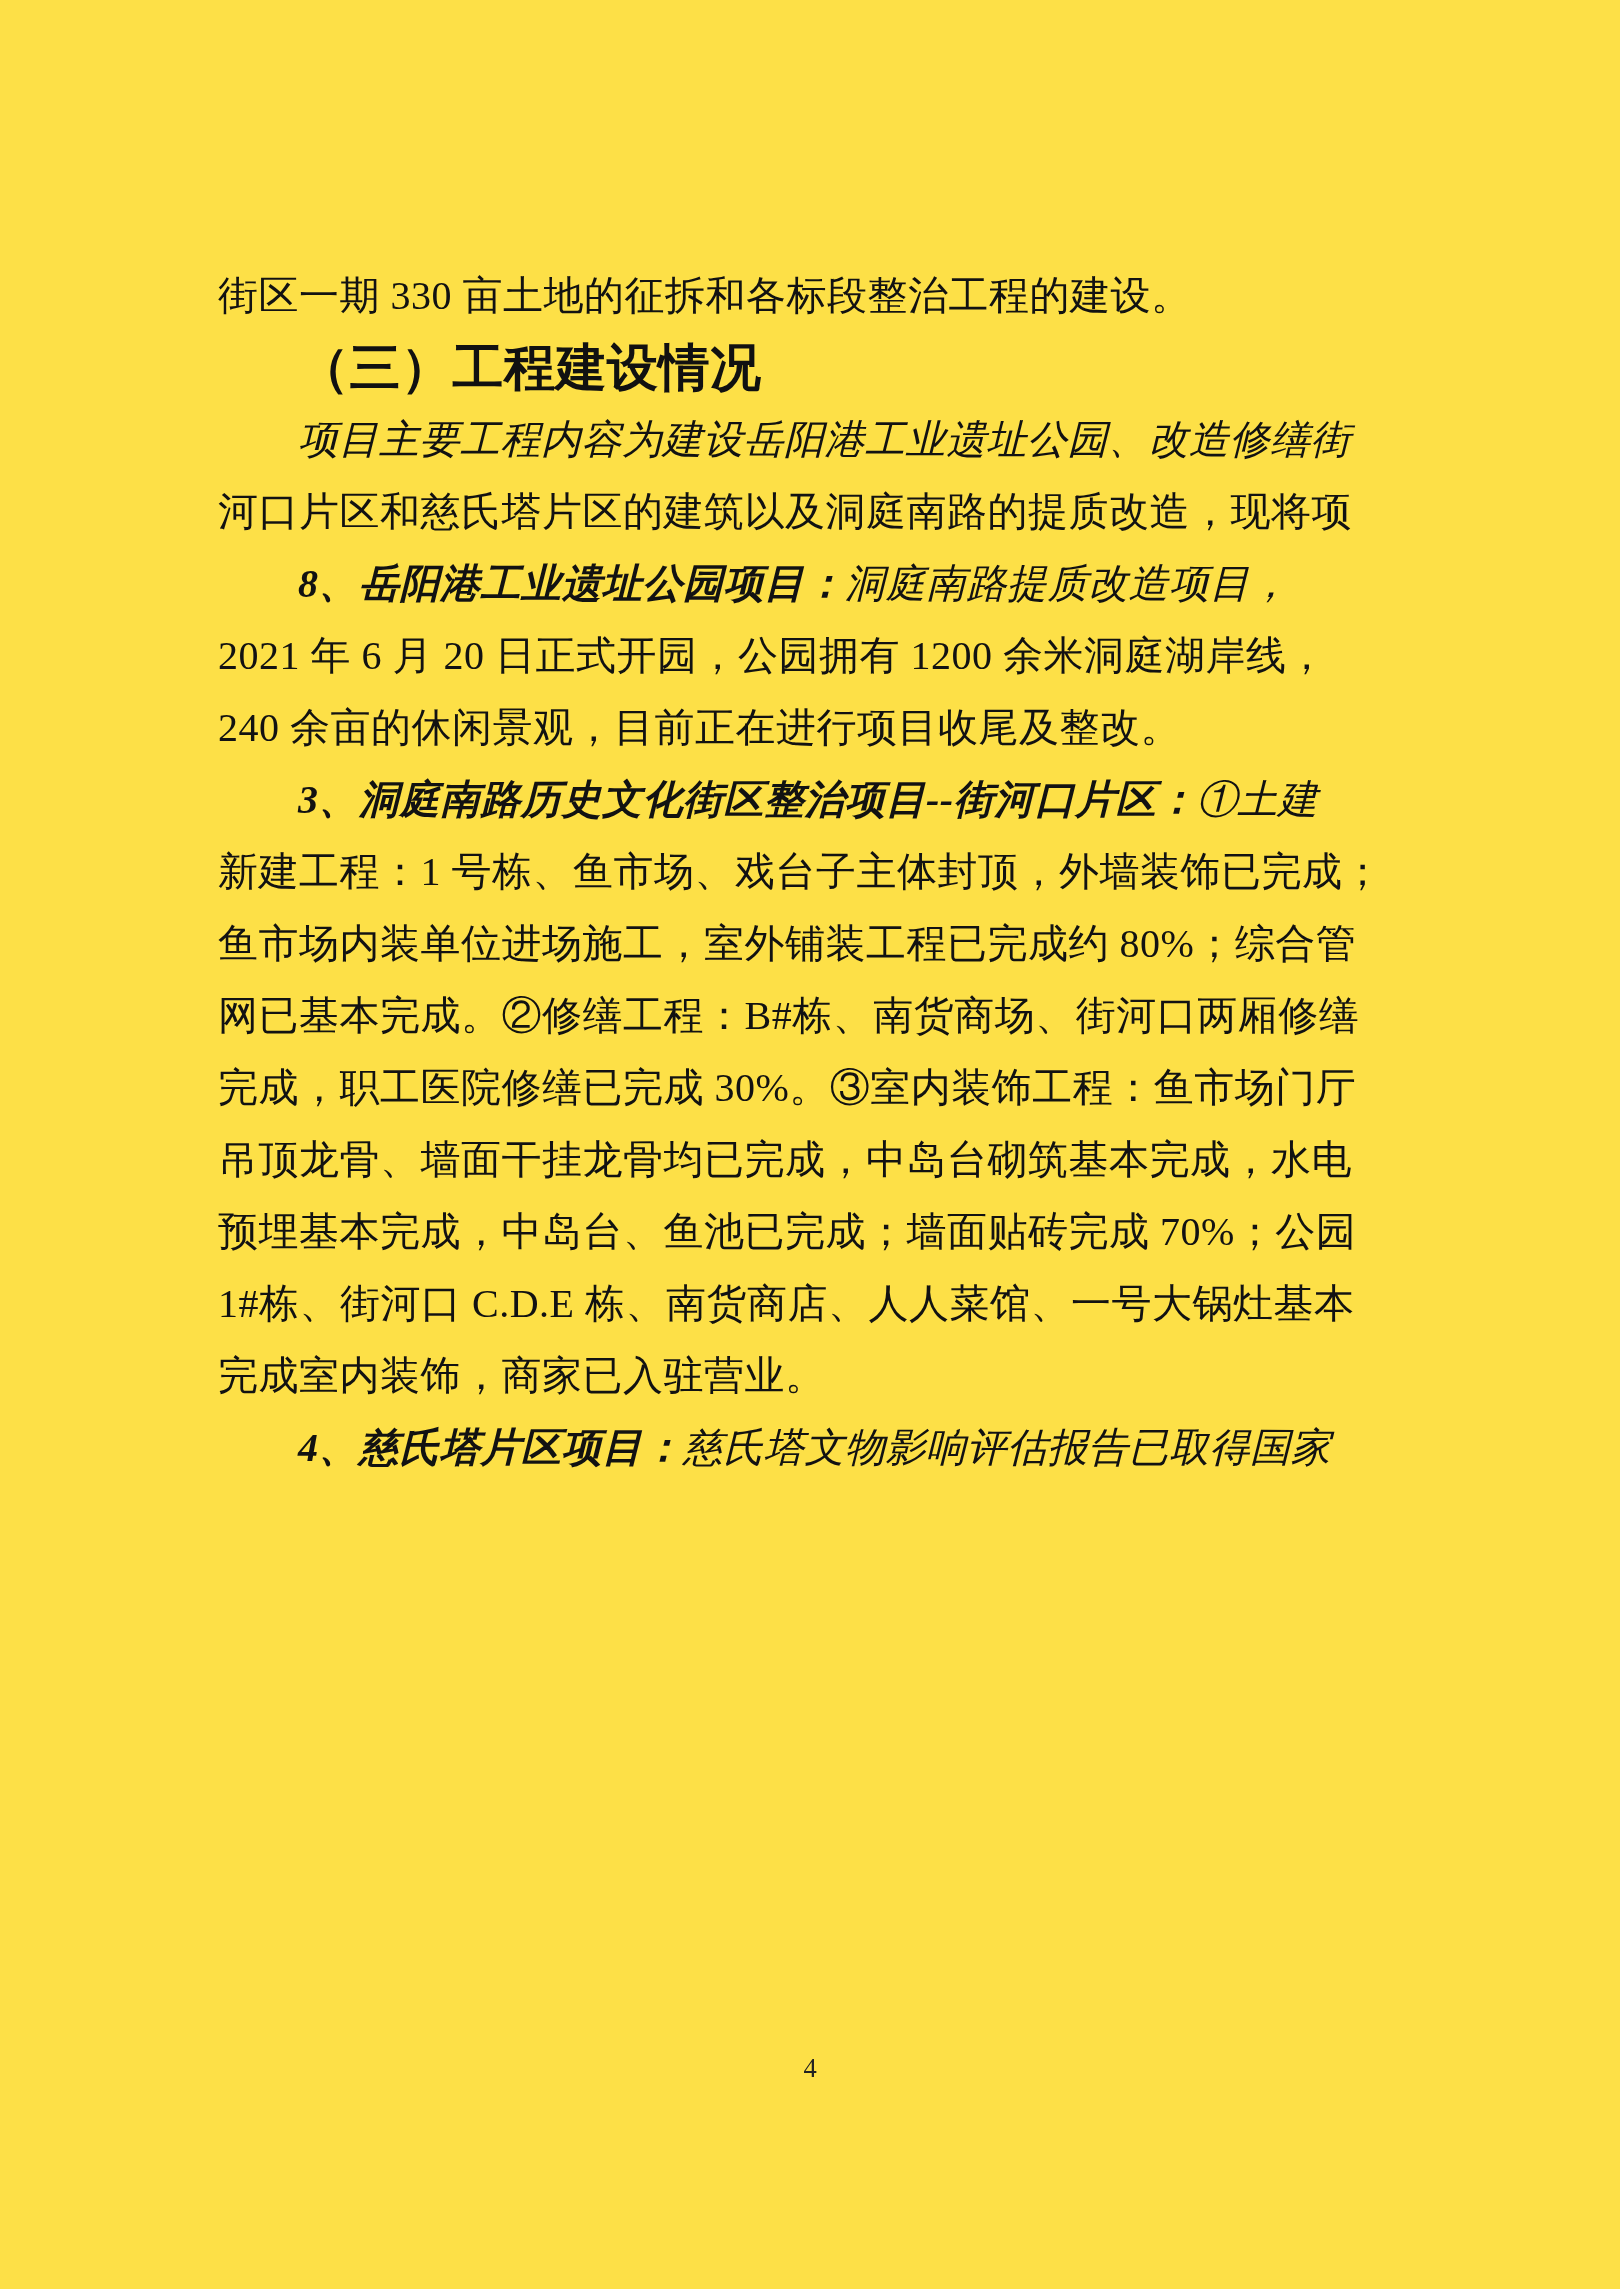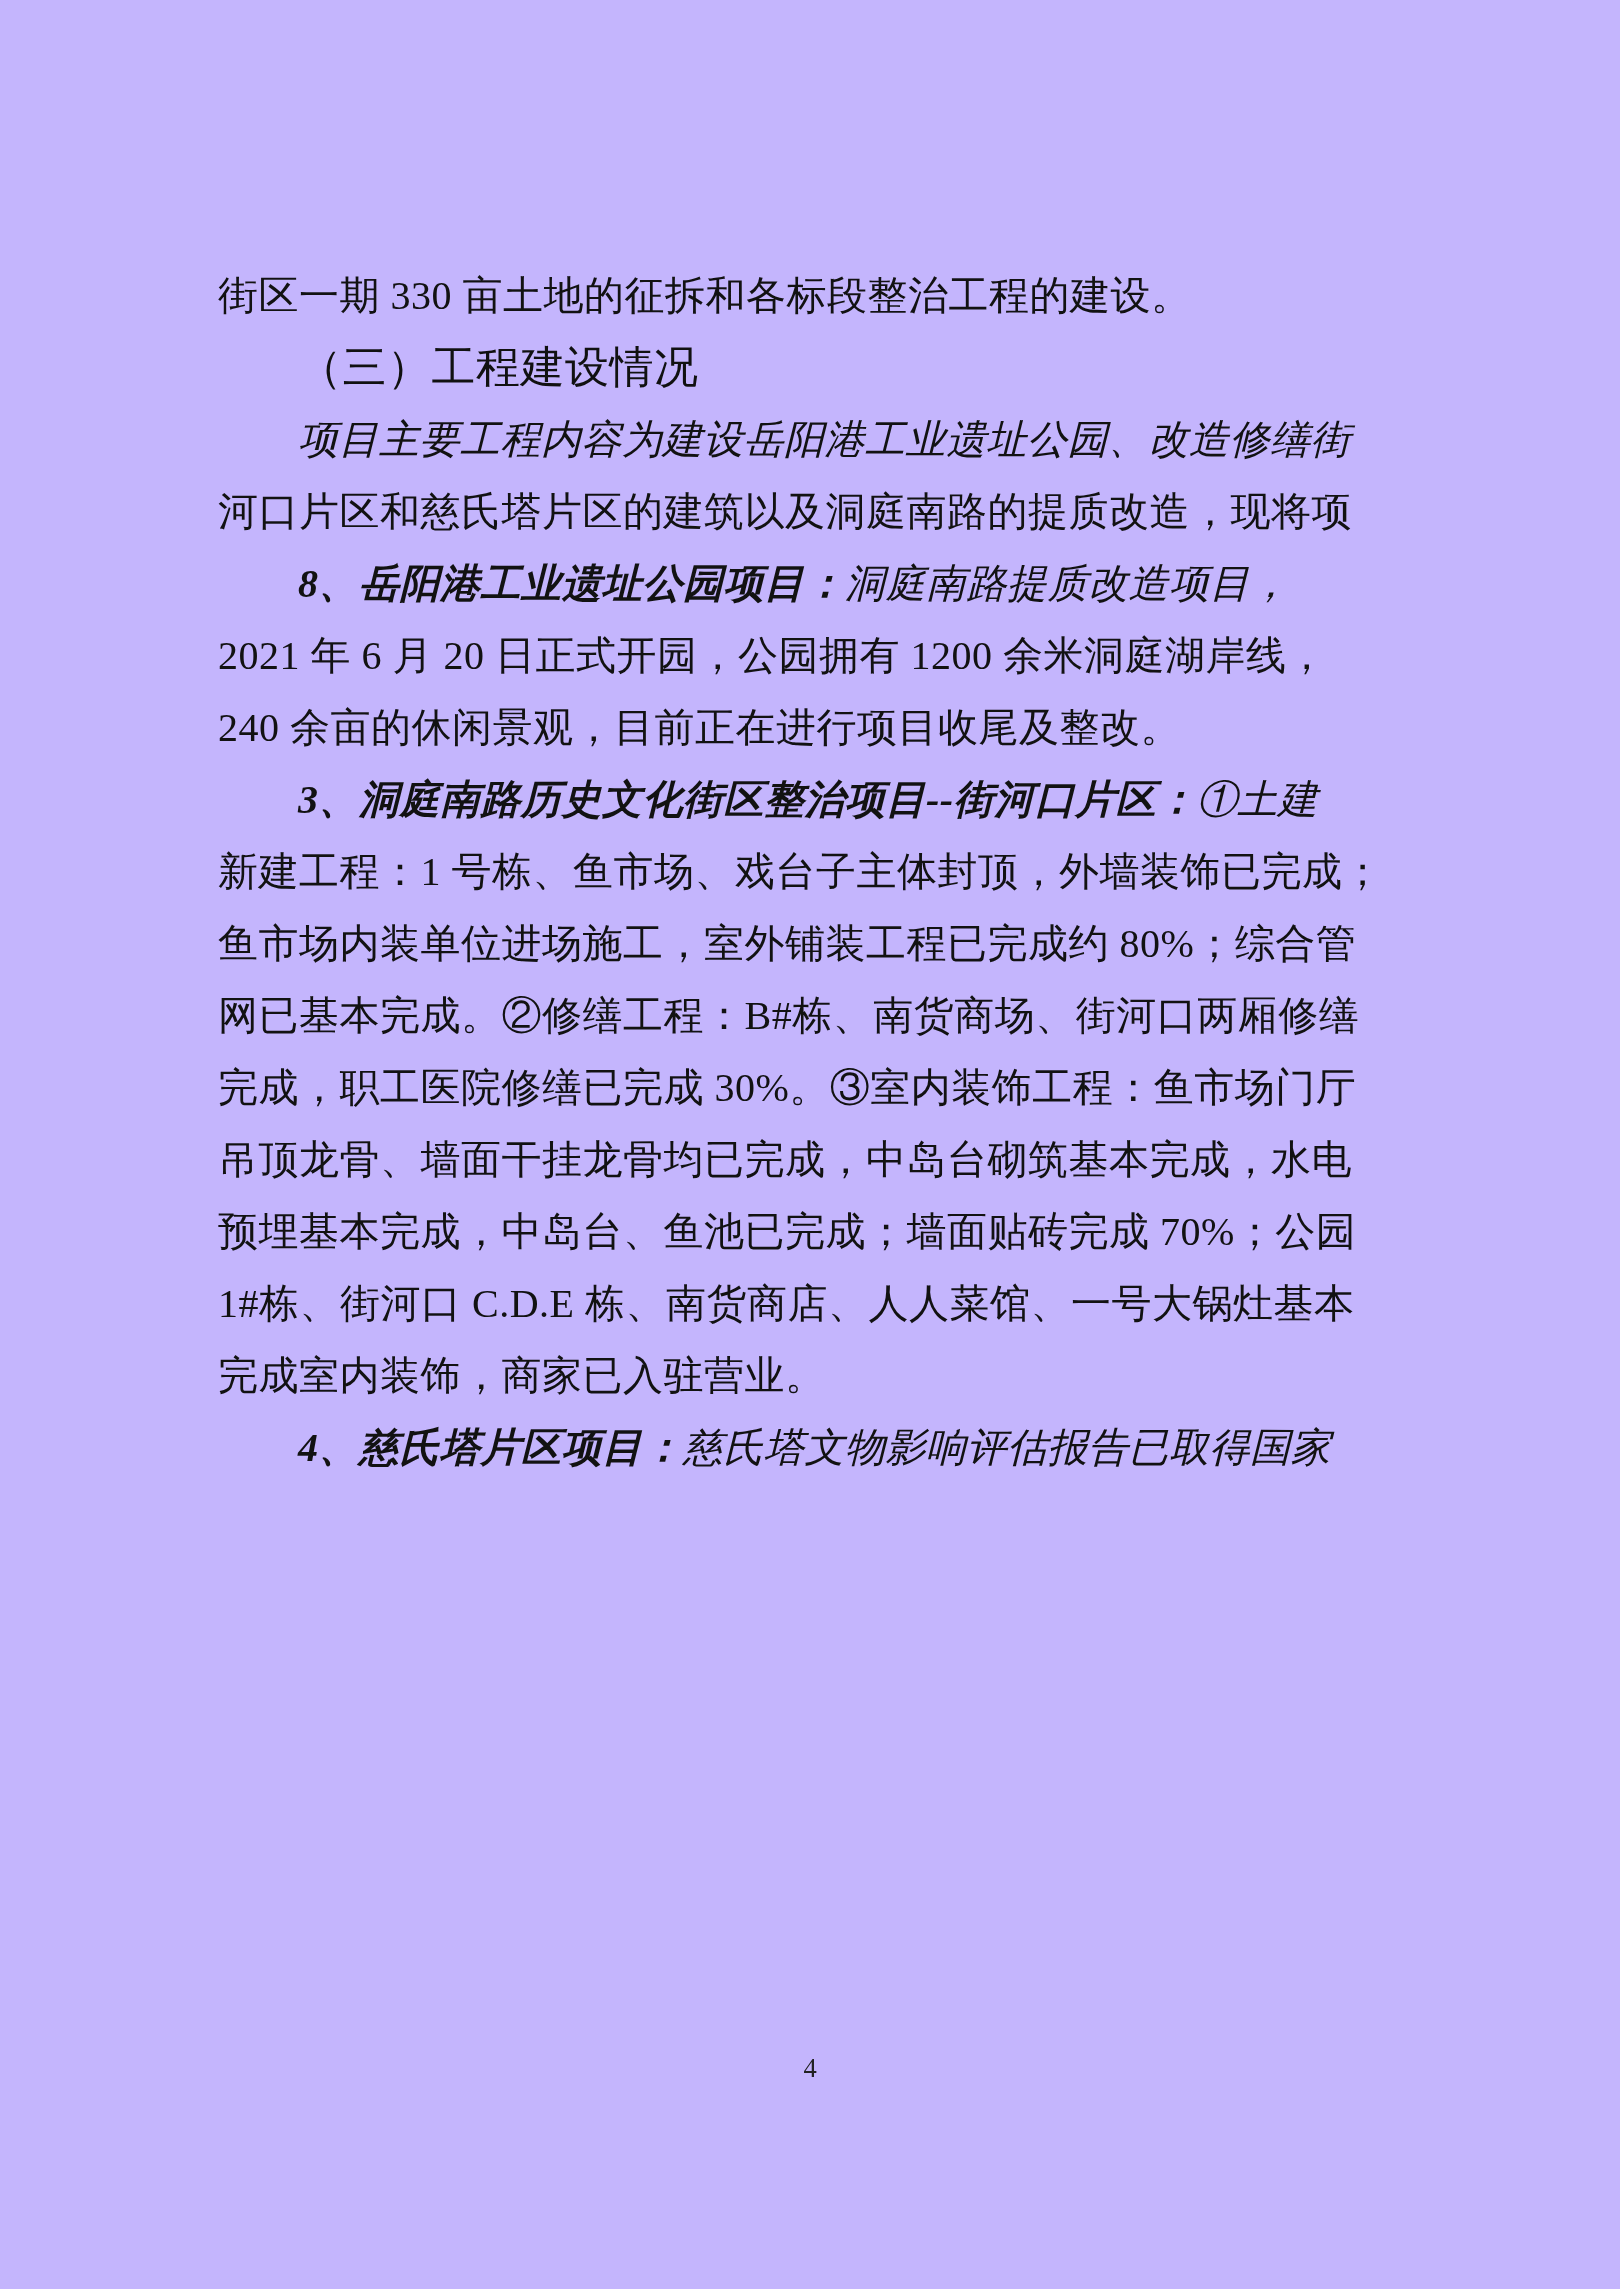--- a/index.html
+++ b/index.html
@@ -13,44 +13,44 @@
     font-family: "Liberation Serif", serif;
     color: #1a1a1a;
     position: relative;
     overflow: hidden;
   }
   .page {
     position: absolute;
     top: 0; left: 0;
     width: 1620px;
     height: 2290px;
-    background: #c4b5fd;
+    background: #fde047;
   }
   .content {
     position: absolute;
     left: 218px;
     top: 260px;
     width: 1201px;
   }
   .line {
     font-size: 40px;
     line-height: 72px;
     letter-spacing: 0.5px;
     color: #121212;
     white-space: pre-wrap;
     font-family: "Liberation Serif", serif;
   }
   .indent {
     text-indent: 80px;
     font-style: italic;
   }
   .heading {
-    font-weight: normal;
+    font-weight: bold;
     text-indent: 80px;
-    font-size: 44px;
+    font-size: 51px;
     line-height: 72px;
     color: #111111;
   }
   .b {
     font-weight: bold;
   }
   .footer {
     position: absolute;
     left: 0;
     top: 2053px;

